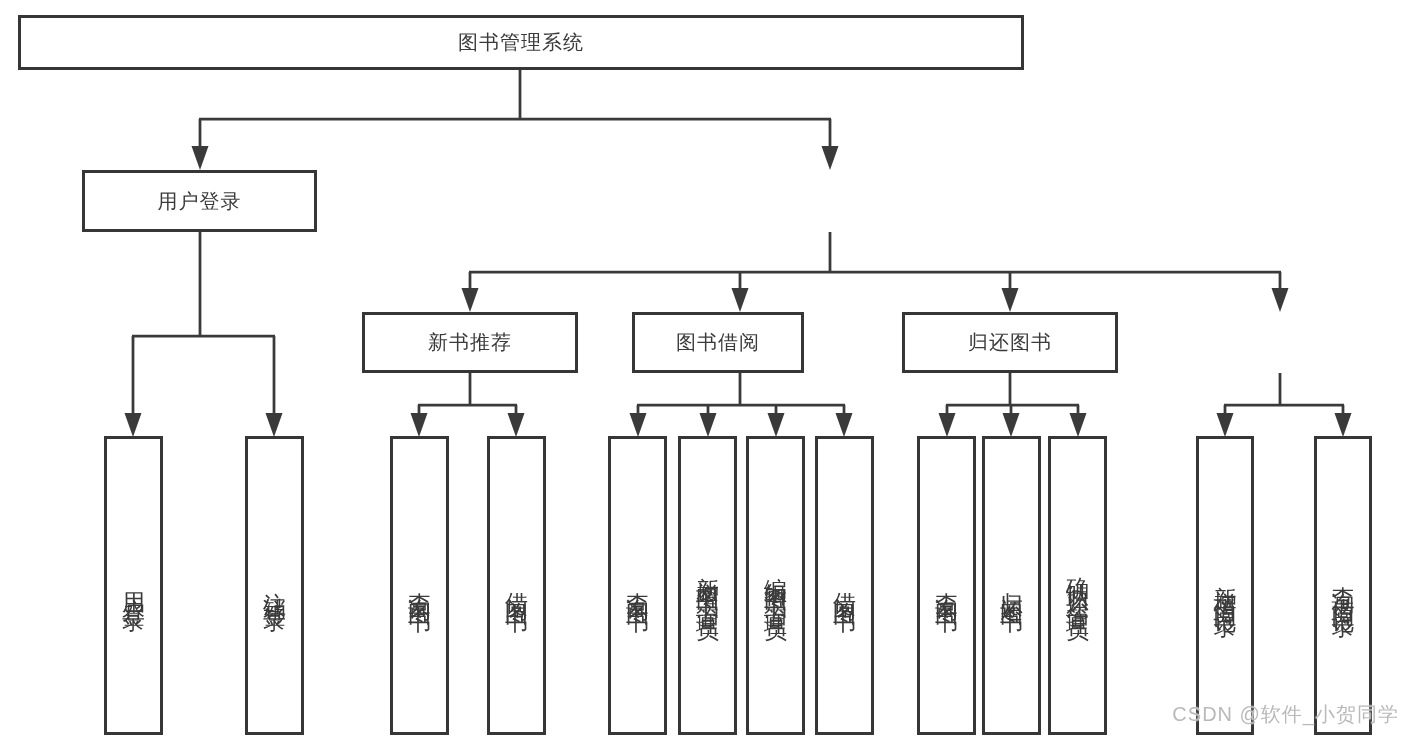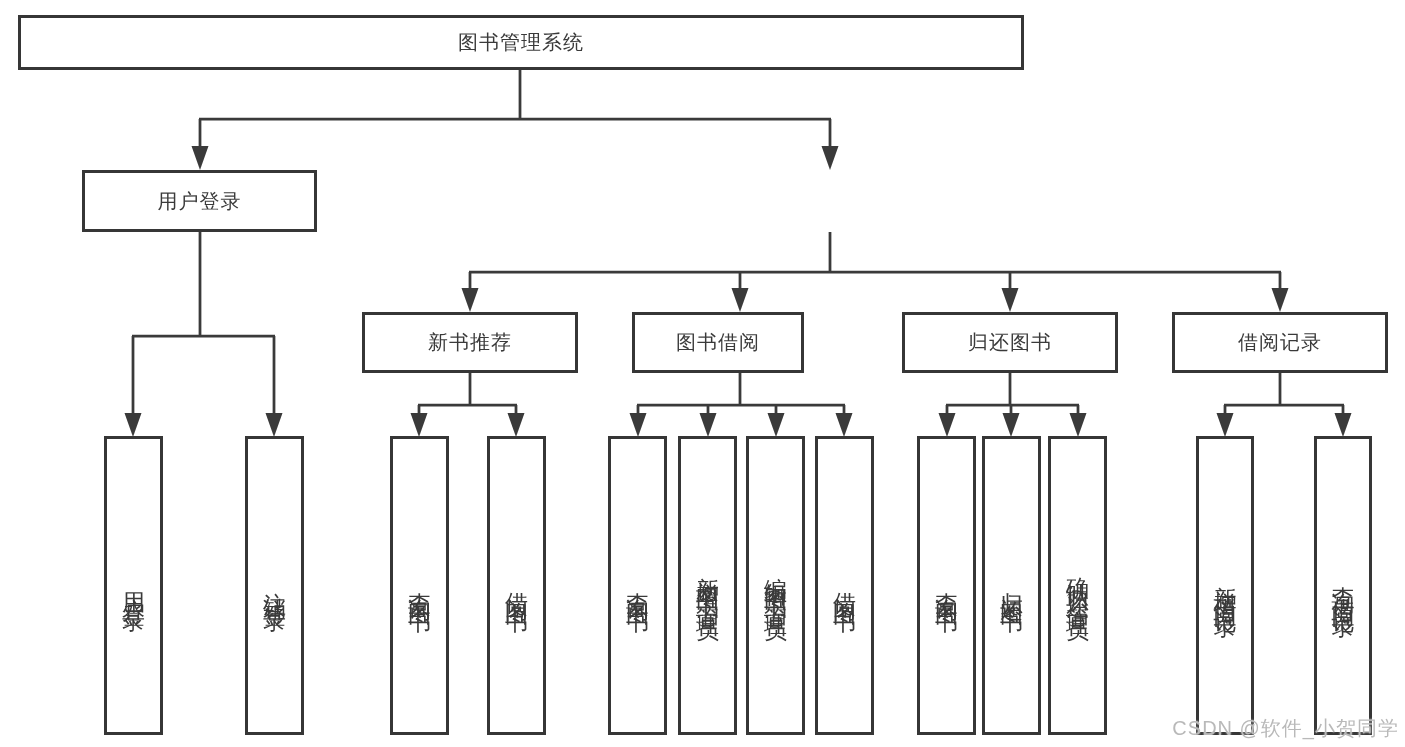--- a/index.html
+++ b/index.html
@@ -12,21 +12,21 @@
     position:absolute;box-sizing:border-box;background:#ffffff;border:3px solid #363636;
     display:flex;align-items:center;justify-content:center;
     color:#3a3a3a;z-index:2;text-align:center;
   }
   .h{font-size:20px;letter-spacing:1px;}
   .v{
     writing-mode:vertical-rl;text-orientation:mixed;
     font-size:23px;letter-spacing:6px;line-height:1;
   }
   .watermark{
-    position:absolute;right:6px;bottom:5px;z-index:3;
+    position:absolute;right:6px;bottom:19px;z-index:3;
     font-size:20px;color:#b9b9b9;letter-spacing:1px;
     text-shadow:0 0 2px #ffffff;
   }
 </style>
 </head>
 <body>
 
 <div class="canvas">
 
   <svg class="connectors" viewBox="0 0 1405 747" xmlns="http://www.w3.org/2000/svg">
@@ -102,21 +102,20 @@
     </g>
   </svg>
 
   <div class="box h" style="left:18px;top:15px;width:1006px;height:55px">图书管理系统</div>
 
   <div class="box h" style="left:82px;top:170px;width:235px;height:62px">用户登录</div>
 
   <div class="box h" style="left:362px;top:312px;width:216px;height:61px">新书推荐</div>
   <div class="box h" style="left:632px;top:312px;width:172px;height:61px">图书借阅</div>
   <div class="box h" style="left:902px;top:312px;width:216px;height:61px">归还图书</div>
-  <div class="box h" style="left:1172px;top:312px;width:216px;height:61px">借阅记录</div>
 
   <div class="box v" style="left:104px;top:436px;width:59px;height:299px">用户登录</div>
   <div class="box v" style="left:245px;top:436px;width:59px;height:299px">注销登录</div>
 
   <div class="box v" style="left:390px;top:436px;width:59px;height:299px">查询图书</div>
   <div class="box v" style="left:487px;top:436px;width:59px;height:299px">借阅图书</div>
 
   <div class="box v" style="left:608px;top:436px;width:59px;height:299px">查询图书</div>
   <div class="box v" style="left:678px;top:436px;width:59px;height:299px">新增图书（管理员）</div>
   <div class="box v" style="left:746px;top:436px;width:59px;height:299px">编辑图书（管理员）</div>

